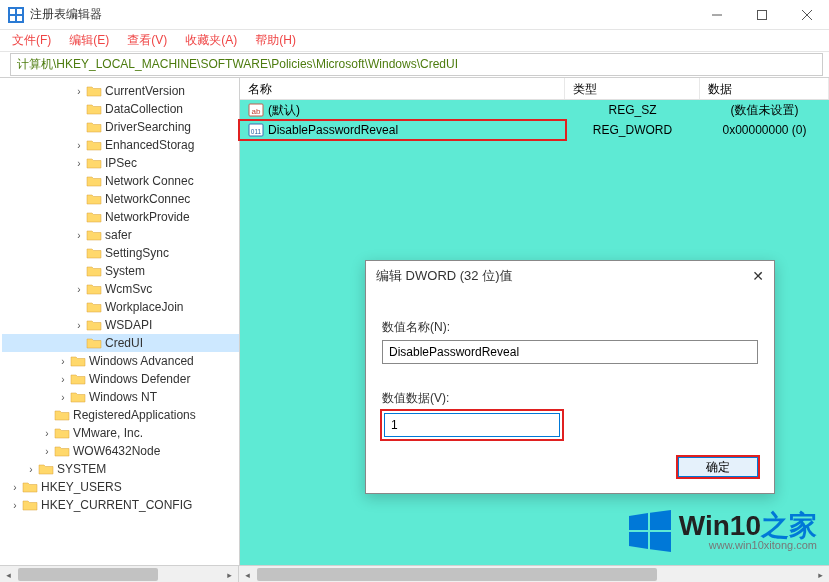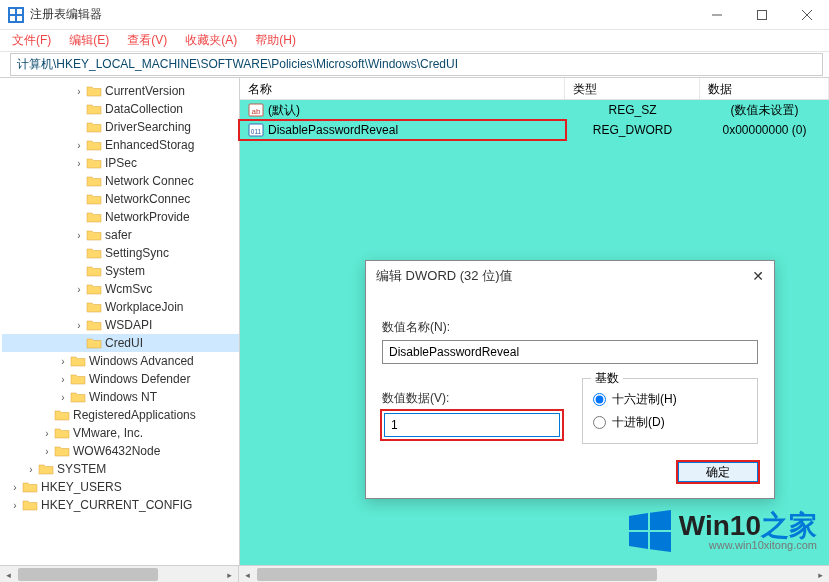--- a/index.html
+++ b/index.html
@@ -9,21 +9,21 @@
     .titlebar .app-icon { width:16px; height:16px; margin:0 6px 0 8px; display:inline-block; }
     .titlebar .app-icon svg { display:block; }
     .titlebar .title { flex:0 0 auto; font-size:12px; color:#333; }
     .titlebar .spacer { flex:1; }
     .win-btn { width:45px; height:30px; display:flex; align-items:center; justify-content:center; color:#555; }
 
     .menubar { height:22px; display:flex; align-items:center; padding-left:6px; gap:6px; background:#fff; border-bottom:1px solid #e5e5e5; }
     .menubar .menu-item { padding:2px 6px; color:#ef4444; font-size:12px; }
 
     .addressbar { height:26px; display:flex; align-items:center; border-bottom:1px solid #d0d0d0; padding:0 6px; }
-    .addressbar .path { margin-left:4px; font-size:12px; color:#0c4a6e; background:#fff; border:1px solid #ccc; padding:2px 6px; flex:1; white-space:nowrap; overflow:hidden; text-overflow:ellipsis; }
+    .addressbar .path { margin-left:4px; font-size:12px; color:#4d7c0f; background:#fff; border:1px solid #ccc; padding:2px 6px; flex:1; white-space:nowrap; overflow:hidden; text-overflow:ellipsis; }
 
     .main { display:flex; height:calc(582px - 30px - 22px - 26px - 17px); }
     .tree-pane { width:240px; border-right:1px solid #d0d0d0; overflow:hidden; position:relative; background:#fff; }
     .tree { padding:4px 0 4px 2px; font-size:12px; color:#333; white-space:nowrap; }
     .tree .node { display:flex; align-items:center; height:18px; }
     .tree .exp { width:14px; display:inline-flex; align-items:center; justify-content:center; color:#555; font-size:10px; }
     .tree .folder-icon { width:16px; height:14px; margin-right:3px; display:inline-block; }
     .tree .folder-icon svg { display:block; }
     .tree .label { white-space:nowrap; }
     .tree .indent-0 { padding-left:6px; }
@@ -408,31 +408,20 @@
   <div class="dlg-body">
     <div class="dlg-label">数值名称(N):</div>
     <input class="dlg-input" readonly="" value="DisablePasswordReveal" style="">
     <div class="dlg-row">
       <div class="dlg-col-val">
         <div class="dlg-label">数值数据(V):</div>
         <div class="red-val-wrap">
           <input class="dlg-input" style="border-color: rgb(0, 120, 215);" value="1">
         </div>
       </div>
-      <div class="dlg-col-rad">
-        <span class="legend">基数</span>
-        <label class="radio-item">
-            <input type="radio" name="base" checked="" style="">
-            <span>十六进制(H)</span>
-          </label>
-        <label class="radio-item">
-            <input type="radio" name="base" style="">
-            <span>十进制(D)</span>
-          </label>
-      </div>
     </div>
     <div class="dlg-buttons">
       <span class="dlg-btn-wrap red-highlight">
           <button class="dlg-btn primary">确定</button>
         </span>
     </div>
   </div>
 </div>
 
 <div class="watermark">

